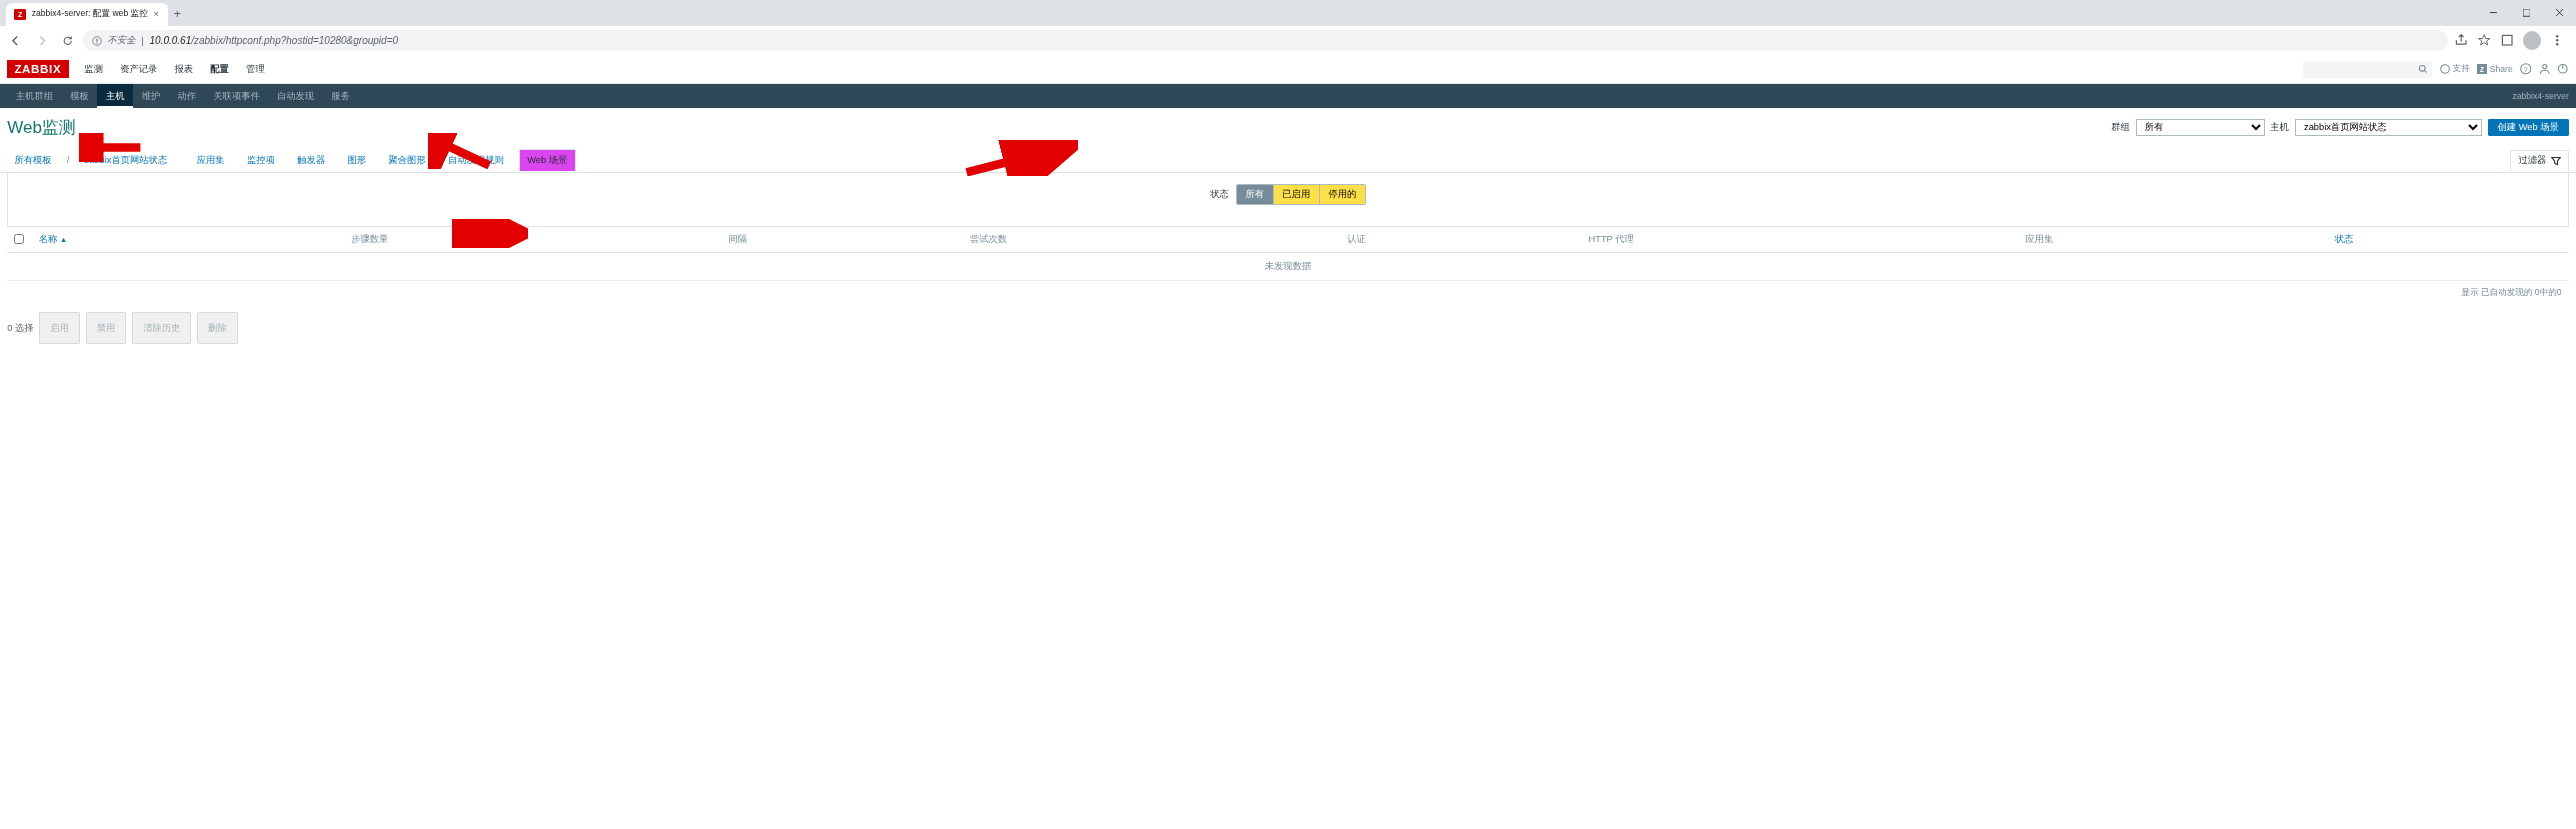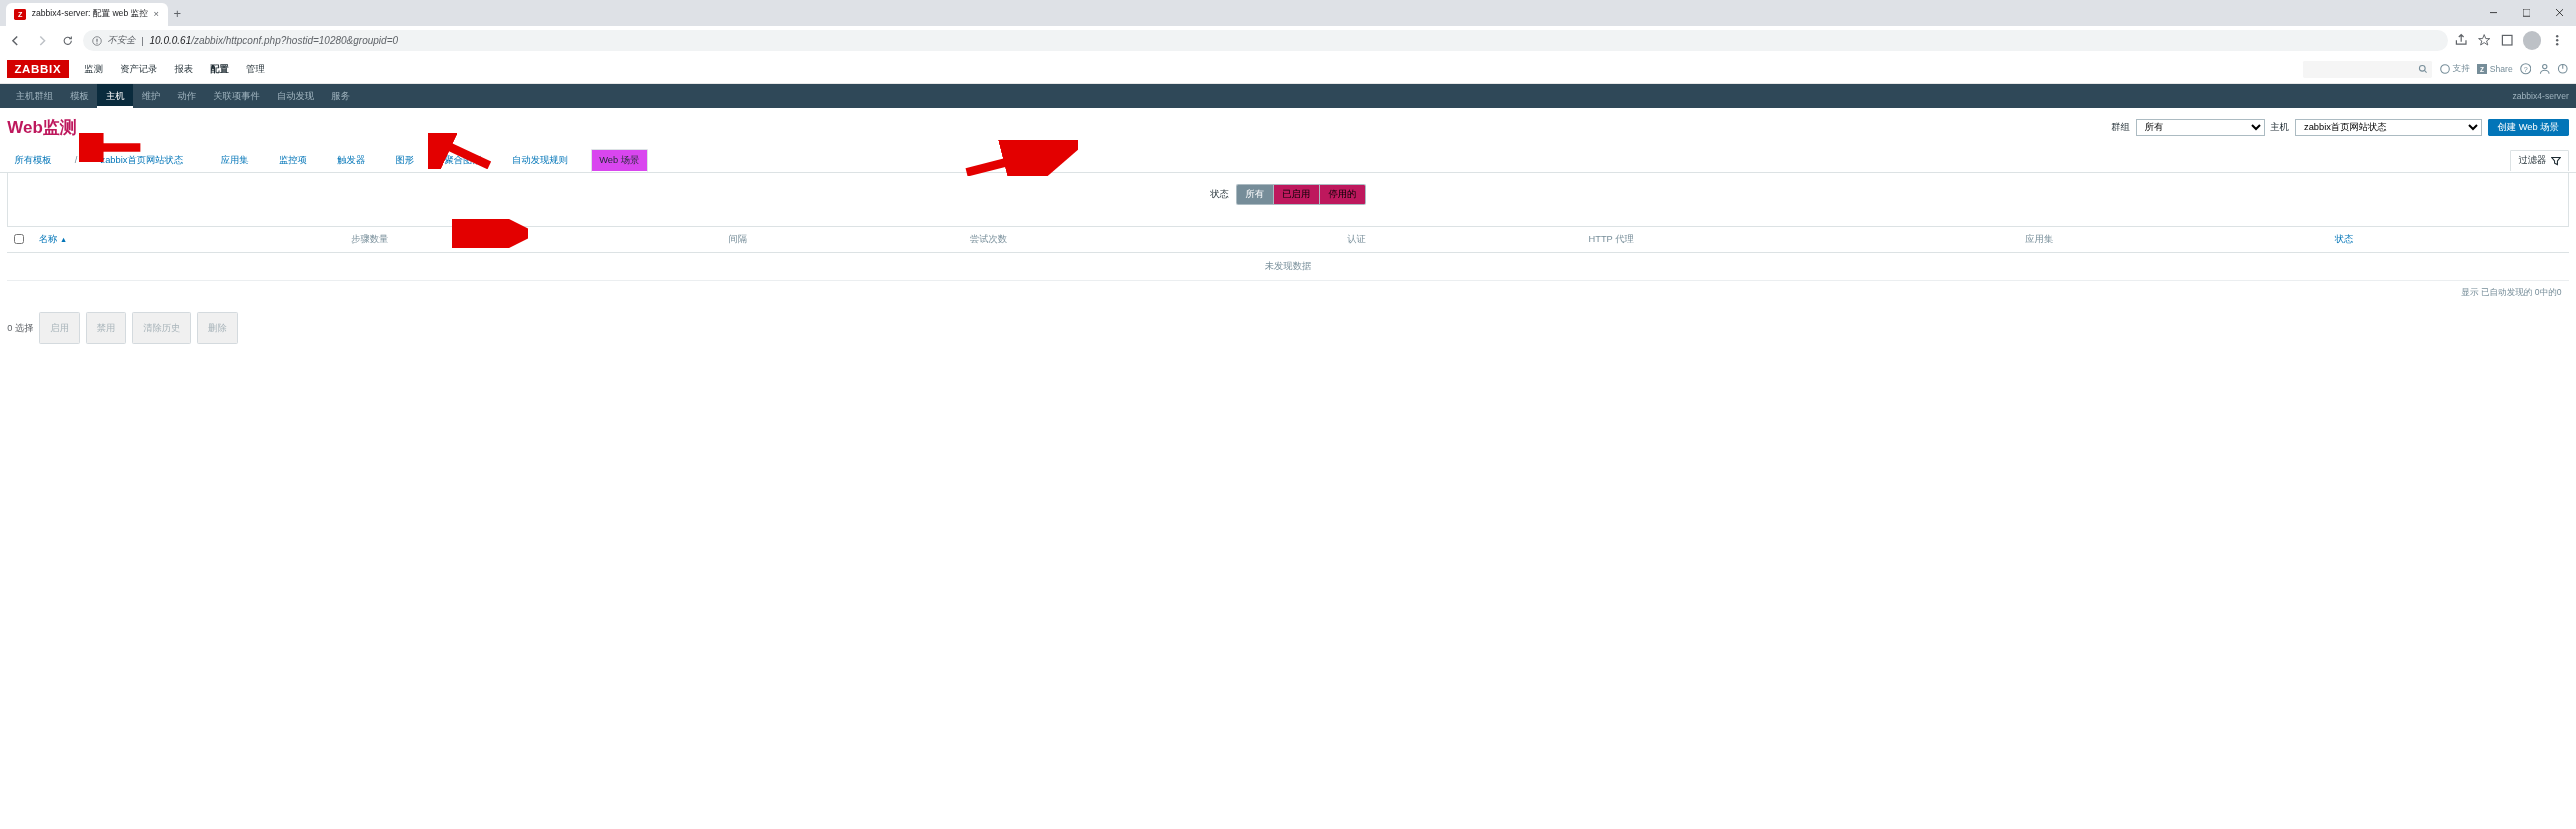--- a/index.html
+++ b/index.html
@@ -48,37 +48,37 @@
     .zbx-header-link { display: flex; align-items: center; gap: 2.9px; color: #768d99; font-size: 8.6px; cursor: pointer; justify-content: flex-end; }
     
     
     .zbx-subnav { display: flex; align-items: center; height: 24.4px; background: #2f4858; color: #a0b4bf; padding: 0 7.2px; }
     .zbx-subnav-item { padding: 5.8px 8.6px; cursor: pointer; font-size: 9.3px; }
     .zbx-subnav-item.active { background: #0a2b3d; color: #fff; border-bottom: 2.2px solid #fff; padding-bottom: 3.6px; }
     .zbx-server-name { margin-left: auto; color: #a0b4bf; font-size: 8.6px; }
     
     
     .page-header { display: flex; align-items: center; padding: 7.2px; gap: 7.2px; }
-    .page-title { font-size: 17px; font-weight: bold; color: #be185d; }
+    .page-title { font-size: 17px; font-weight: normal; color: #0f766e; }
     .page-header-right { margin-left: auto; display: flex; align-items: center; gap: 5.8px; }
     .form-label { font-size: 9.3px; color: #1f2c33; }
     .form-select { height: 17px; border: 0.7px solid #acbbc2; background: #fff; padding: 0 4.3px; font-size: 9.3px; min-width: 129px; }
     .btn-primary { background: #0275b8; color: #fff; border: none; height: 17px; padding: 0 10px; font-size: 9.3px; cursor: pointer; border-radius: 1.4px; }
     
     
-    .host-tabs { display: flex; align-items: center; padding: 2.9px 7.2px 0; gap: 16px; border-bottom: 0.7px solid #dce2e4; }
+    .host-tabs { display: flex; align-items: center; padding: 2.9px 7.2px 0; gap: 8px; border-bottom: 0.7px solid #dce2e4; }
     .host-tab { padding: 4.3px 7.2px; color: #0275b8; cursor: pointer; font-size: 9.3px; }
     .host-tab.active { background: #d946ef; border: 0.7px solid #dce2e4; border-bottom: 0.7px solid #fff; margin-bottom: -0.7px; color: #1f2c33; border-radius: 1.4px 1.4px 0 0; }
     .filter-toggle { margin-left: auto; padding: 3.6px 7.2px; font-size: 9.3px; cursor: pointer; display:flex; align-items:center; gap:4.3px; border: 0.7px solid #dce2e4; border-bottom: none; background: #fff; border-radius: 1.4px 1.4px 0 0; }
     
     
     .filter-area { background: #fff; border: 0.7px solid #dce2e4; border-top: none; padding: 11.5px; margin: 0 7.2px; }
     .filter-row { display: flex; align-items: center; justify-content: center; gap: 7.2px; margin-bottom: 10px; }
     .btn-group { display: inline-flex; border: 0.7px solid #acbbc2; border-radius: 1.4px; overflow: hidden; }
-    .btn-group button { border: none; background: #be185d; padding: 2.9px 8.6px; font-size: 9.3px; cursor: pointer; border-right: 0.7px solid #acbbc2; }
+    .btn-group button { border: none; background: #fde047; padding: 2.9px 8.6px; font-size: 9.3px; cursor: pointer; border-right: 0.7px solid #acbbc2; }
     .btn-group button:last-child { border-right: none; }
     .btn-group button.active { background: #768d99; color: #fff; }
     .btn-secondary { background: #fff; color: #0275b8; border: 0.7px solid #0275b8; height: 17px; padding: 0 10px; font-size: 9.3px; cursor: pointer; border-radius: 1.4px; }
     .filter-actions { display:flex; justify-content:center; gap:5.8px; }
     
     
     .data-table { width: calc(100% - 14.4px); margin: 0 7.2px; border-collapse: collapse; }
     .data-table thead th { text-align: left; padding: 5.8px 7.2px; font-weight: normal; font-size: 9.3px; color: #768d99; border-bottom: 0.7px solid #dce2e4; }
     .data-table thead th.sortable { color: #0275b8; cursor: pointer; }
     .data-table tbody td { padding: 7.2px; text-align: center; color: #768d99; border-bottom: 0.7px solid #ebeef0; }

